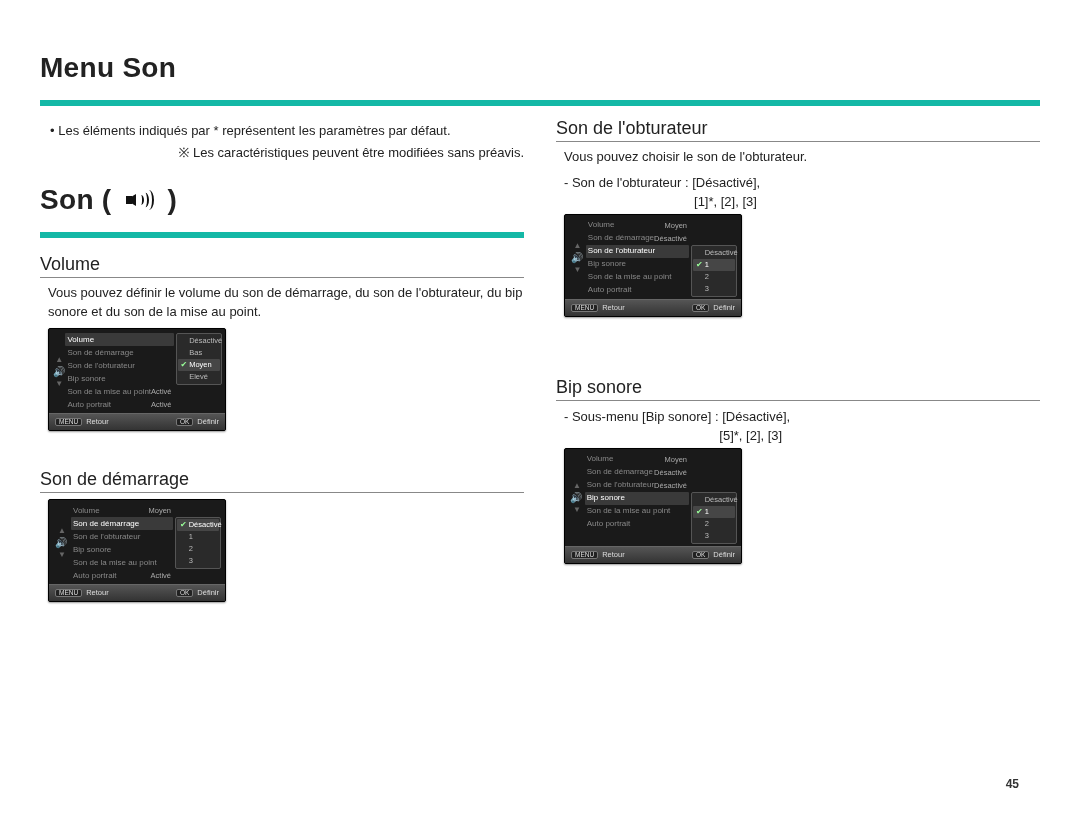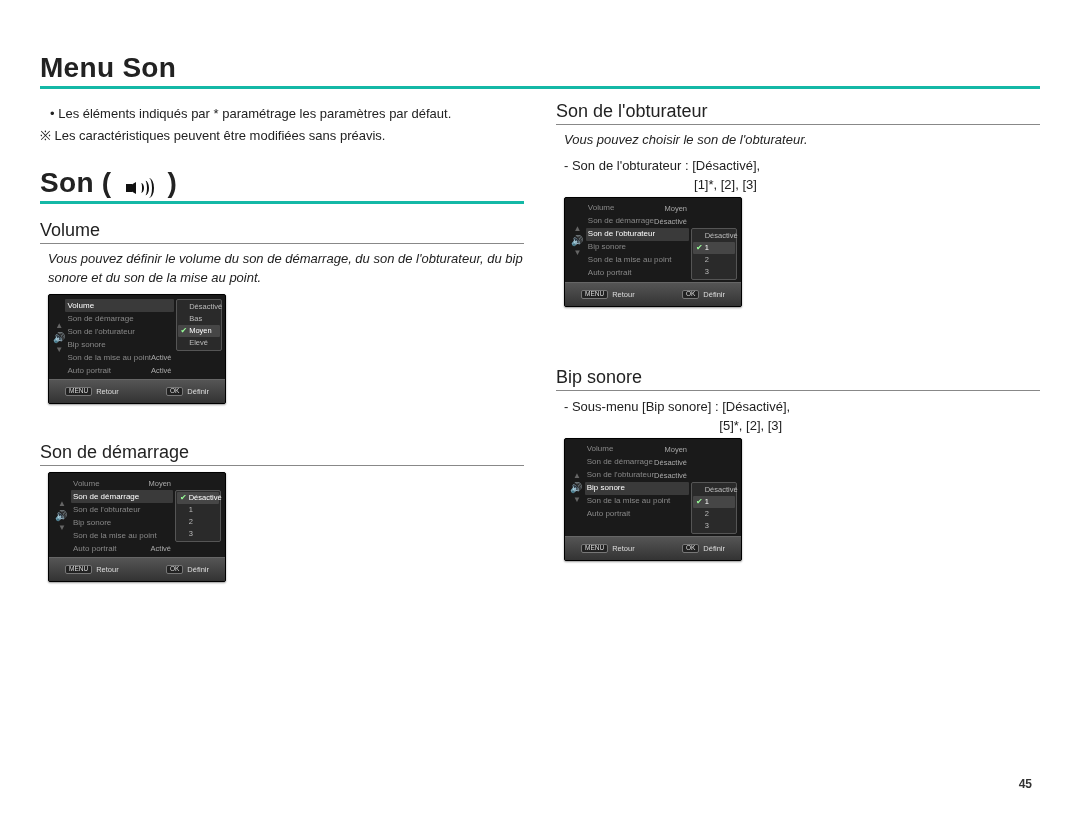--- a/index.html
+++ b/index.html
@@ -14,45 +14,45 @@
   }
   .page {
     position: relative;
     width: 1080px;
     height: 815px;
     padding: 52px 40px 30px 40px;
   }
   .h1 {
     font-size: 28px;
     font-weight: 600;
-    border-bottom: 3px solid #14b8a6;
-    padding-bottom: 2px;
+    border-bottom: 6px solid #14b8a6;
+    padding-bottom: 16px;
     margin: 0 0 12px 0;
     letter-spacing: 0.3px;
   }
-  .h1.with-icon { display: flex; align-items: flex-end; gap: 14px; }
+  .h1.with-icon { display: flex; align-items: center; gap: 14px; }
   .h2 {
     font-size: 18px;
     font-weight: 400;
     border-bottom: 1px solid #888;
     padding-bottom: 2px;
     margin: 16px 0 6px 0;
   }
   .cols { display: flex; gap: 32px; }
   .col { flex: 1; min-width: 0; }
   .intro { line-height: 1.4; margin-bottom: 4px; }
   .bullet { margin: 4px 0 0 10px; line-height: 1.4; }
-  .notice { margin: 4px 0 0 0; line-height: 1.4; }
-  .sec-desc { margin: 6px 0 6px 8px; line-height: 1.45; font-style: italic; }
+  .notice { margin: 4px 0 0 0; line-height: 1.4; text-align: right; }
+  .sec-desc { margin: 6px 0 6px 8px; line-height: 1.45; }
   .submenu-row { display: flex; align-items: flex-start; gap: 2px; margin: 6px 0 0 8px; flex-direction: column; }
   .submenu-text { flex: 0 0 auto; line-height: 1.5; white-space: pre; }
   .spacer { height: 22px; }
   .pagenum {
     position: absolute;
-    right: 48px;
+    right: 61px;
     bottom: 24px;
     font-size: 12px;
     font-weight: bold;
     color: #333;
     text-align: right;
   }
 
   
   .lcd {
     width: 178px;
@@ -87,22 +87,22 @@
   }
   .lcd-opt { height: 12px; padding: 0 3px; display: flex; align-items: center; gap: 2px; color: #bbb; font-size: 7.5px; }
   .lcd-opt.sel { background: #464646; color: #fff; border-radius: 1px; }
   .lcd-opt .chk { font-size: 8px; color: #9f9; visibility: hidden; }
   .lcd-opt.sel .chk { visibility: visible; }
   .lcd-footer {
     background: linear-gradient(#555,#333);
     border-top: 1px solid #666;
     display: flex;
     align-items: center;
-    height: 24px;
-    padding: 0 16px;
+    height: 17px;
+    padding: 0 6px;
     gap: 4px;
     font-size: 7.5px;
     color: #ddd;
   }
   .lcd-footer .btn { background: #222; border: 1px solid #777; border-radius: 2px; padding: 0 3px; font-size: 6.5px; }
   .lcd-footer .sp { flex: 1; }
 
   .speaker-icon {
     display: inline-block;
     width: 28px; height: 22px;
@@ -133,21 +133,21 @@
 
 <div class="page">
 
   <div class="h1">Menu Son</div>
 
   <div class="cols">
 
     <div class="col">
 
       <div class="bullet">
-        <span>• </span><span>Les éléments indiqués par * paramétrage les paramètres par défaut.</span>
+        <span>• </span><span>Les éléments indiqués par * représentent les paramètres par défaut.</span>
       </div>
       <div class="notice">
         <span>※ </span><span>Les caractéristiques peuvent être modifiées sans préavis.</span>
       </div>
 
       <div class="spacer"></div>
 
       <div class="h1 with-icon">
         <span>Son (</span>
         <span class="speaker-icon">

